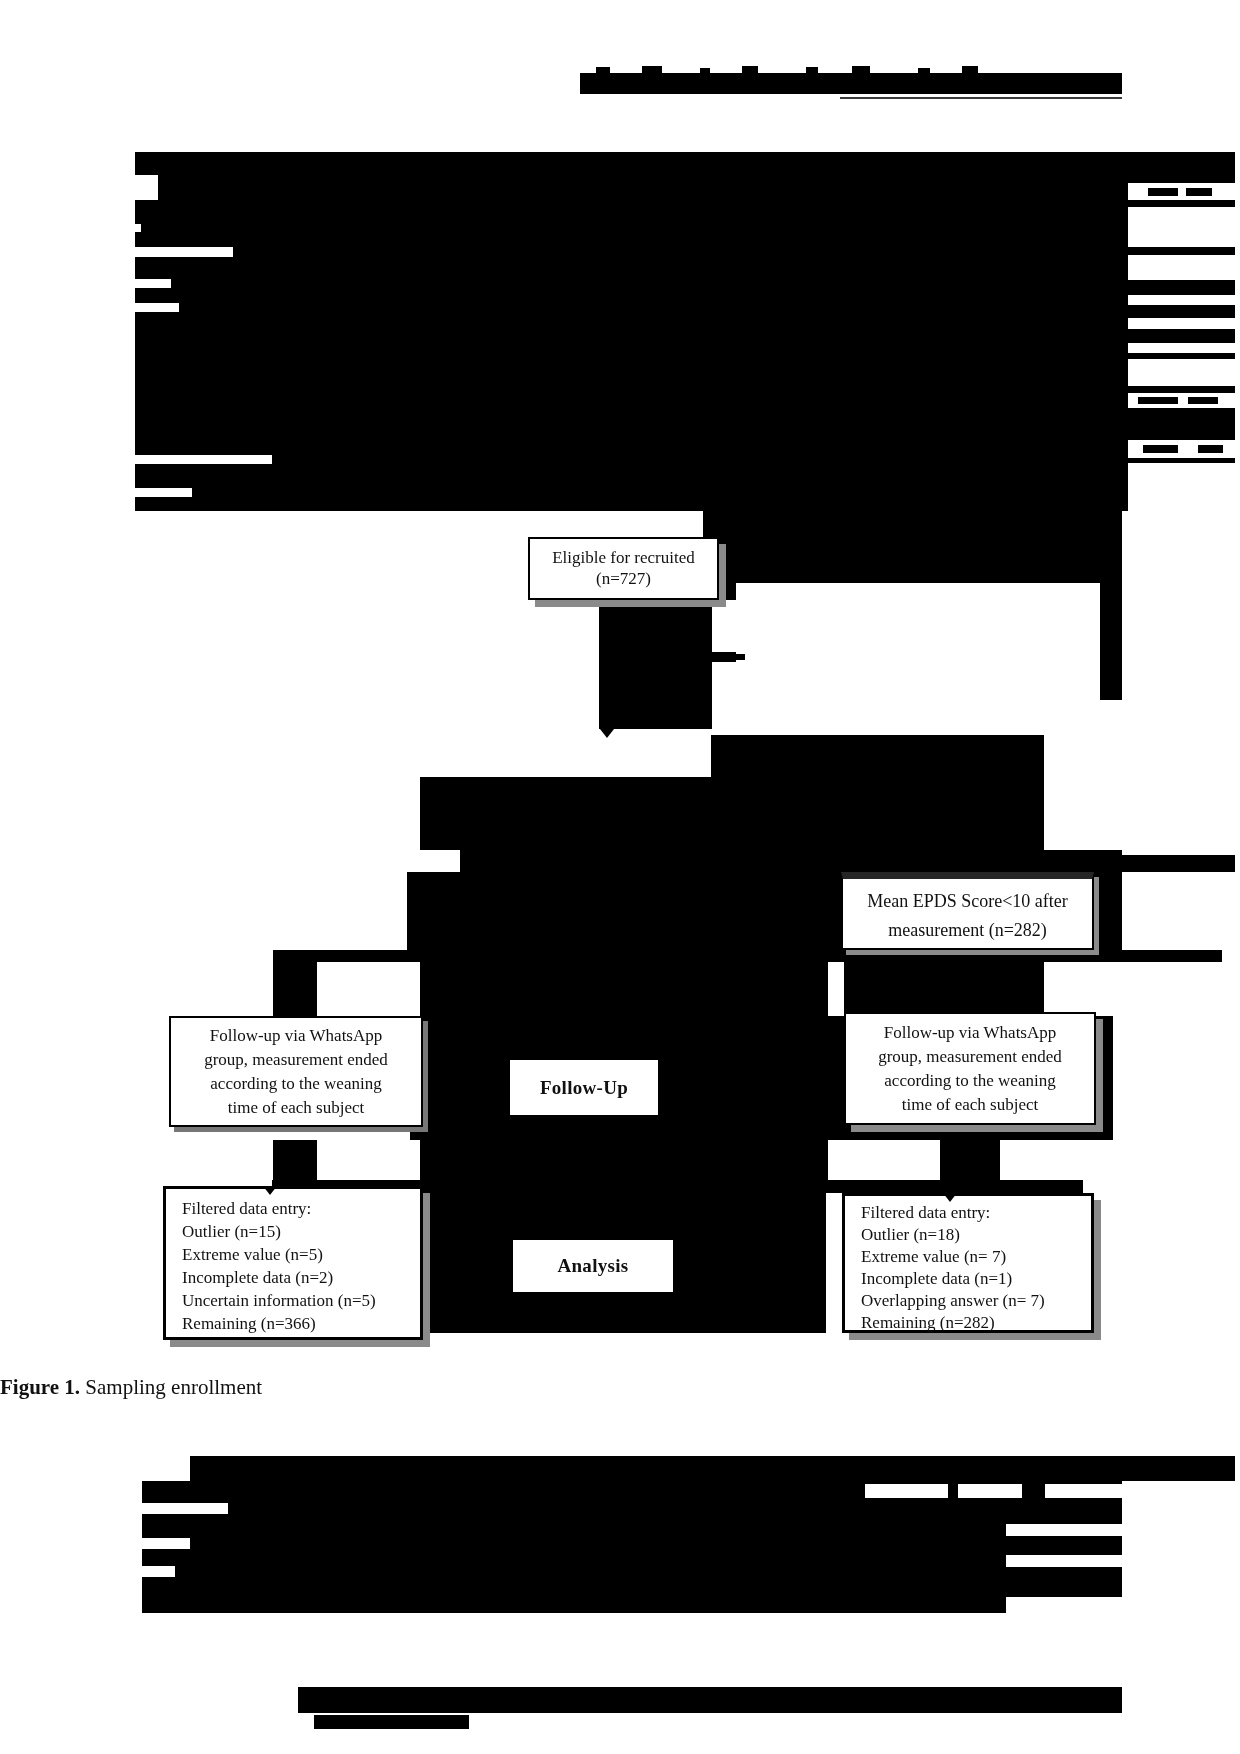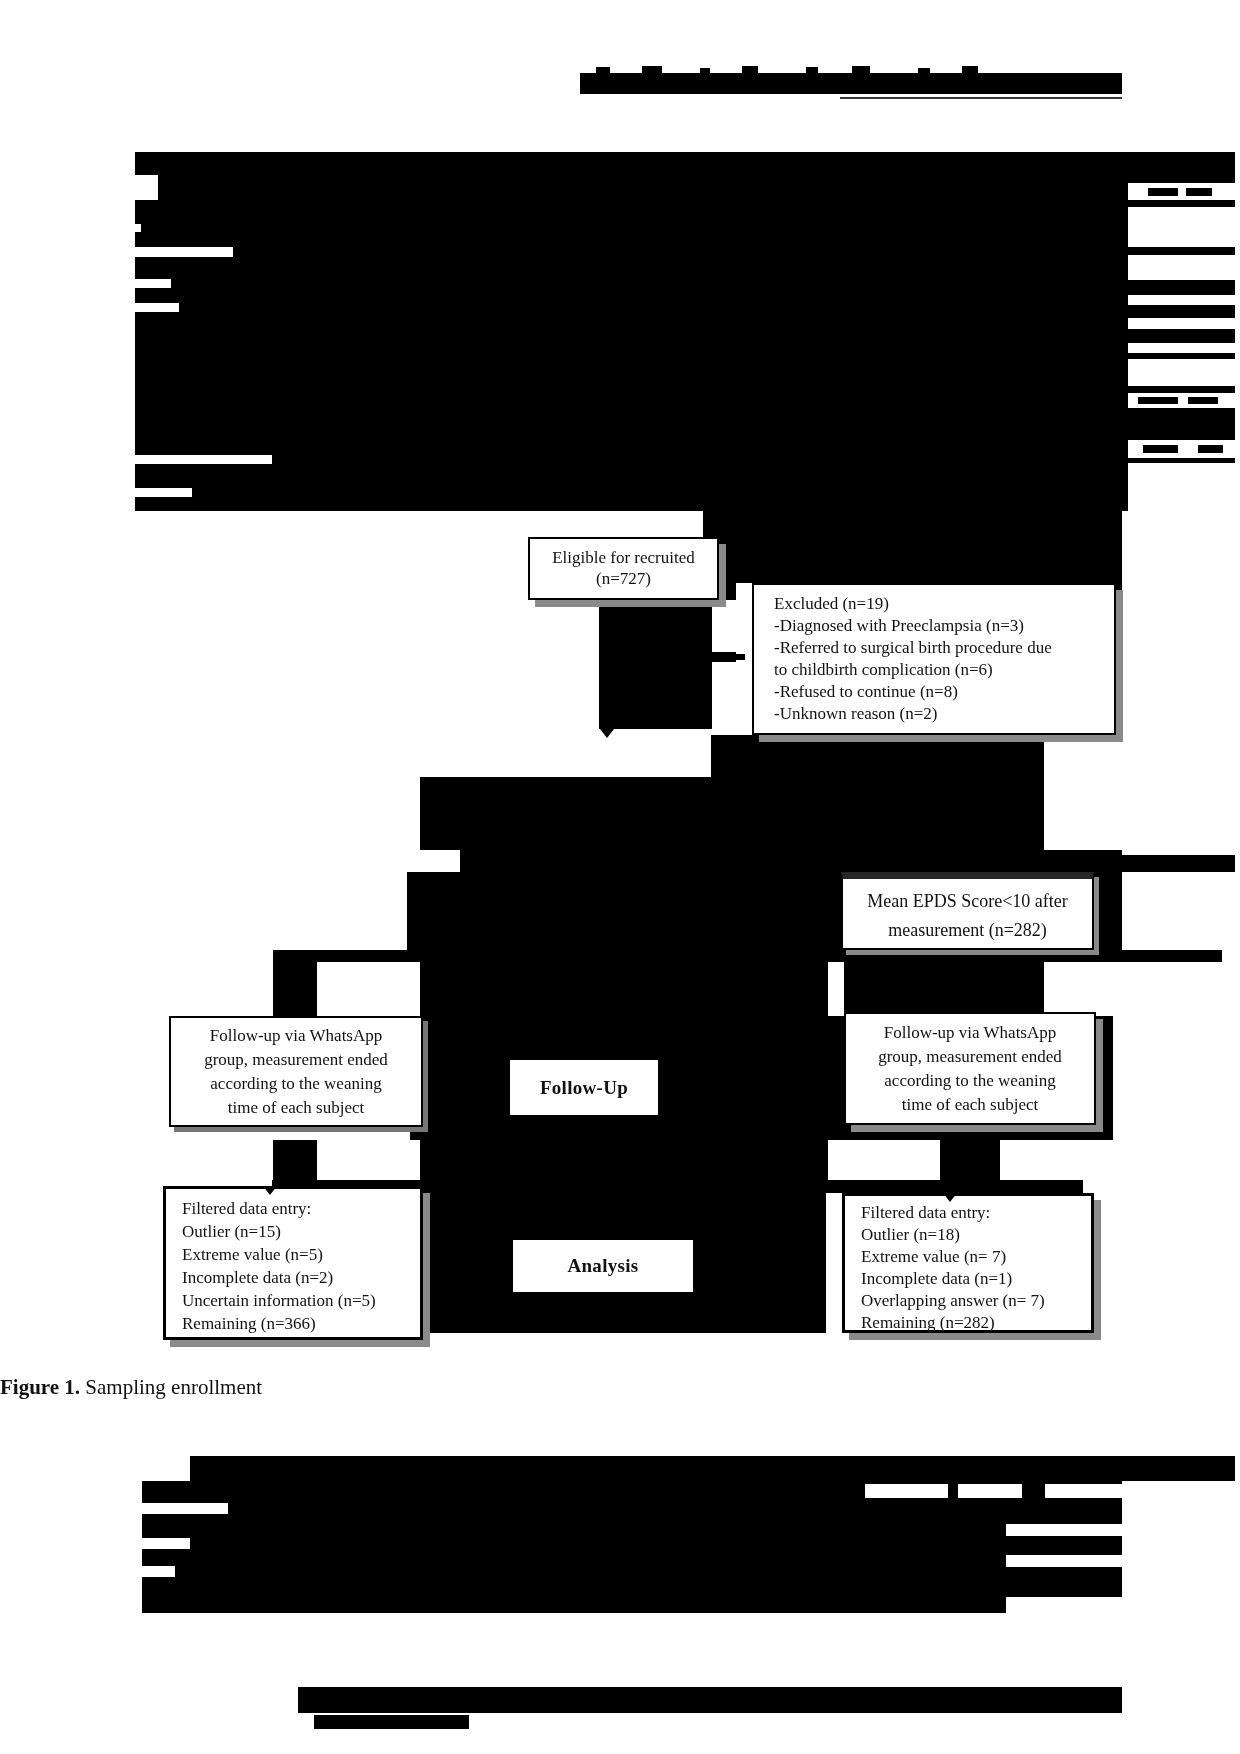--- a/index.html
+++ b/index.html
@@ -102,26 +102,20 @@
   <div class="red" style="left:410px;top:1016px;width:703px;height:124px"></div>
   <div class="red" style="left:273px;top:1140px;width:44px;height:46px"></div>
   <div class="red" style="left:420px;top:1140px;width:408px;height:53px"></div>
   <div class="red" style="left:940px;top:1125px;width:60px;height:68px"></div>
   <div class="red" style="left:272px;top:1180px;width:811px;height:13px"></div>
   <div class="red" style="left:407px;top:1193px;width:419px;height:140px"></div>
 
   <div class="box" style="left:512px;top:537px;width:191px;height:63px;padding-top:8px">Eligible for recruited
 (n=727)</div>
 
-  <div class="box leftal" style="left:736px;top:583px;width:364px;height:152px;padding:8px 8px 0 20px;line-height:22px">Excluded (n=19)
--Diagnosed with Preeclampsia (n=3)
--Referred to surgical birth procedure due
-to childbirth complication (n=6)
--Refused to continue (n=8)
--Unknown reason (n=2)</div>
 
 
 
 
   <div class="box captop" style="left:825px;top:872px;width:253px;height:78px;padding-top:8px;font-size:18px;line-height:29px;box-shadow:5px 5px 0 #8a8a8a">Mean EPDS Score&lt;10 after
 measurement (n=282)</div>
 
   <div class="box" style="left:153px;top:1016px;width:254px;height:111px;padding-top:6px;line-height:24px;box-shadow:5px 5px 0 #777">Follow-up via WhatsApp
 group, measurement ended
 according to the weaning
@@ -134,21 +128,21 @@
 according to the weaning
 time of each subject</div>
 
   <div class="box leftal" style="left:147px;top:1186px;width:260px;height:154px;padding:8px 4px 0 16px;line-height:23px;border-width:3px">Filtered data entry:
 Outlier (n=15)
 Extreme value (n=5)
 Incomplete data (n=2)
 Uncertain information (n=5)
 Remaining (n=366)</div>
 
-  <div class="stage" style="left:513px;top:1240px;width:180px;height:52px">Analysis</div>
+  <div class="stage" style="left:513px;top:1240px;width:160px;height:52px">Analysis</div>
 
   <div class="box leftal" style="left:826px;top:1193px;width:252px;height:140px;padding:6px 4px 0 16px;line-height:22px;border-width:3px">Filtered data entry:
 Outlier (n=18)
 Extreme value (n= 7)
 Incomplete data (n=1)
 Overlapping answer (n= 7)
 Remaining (n=282)</div>
 
   <div class="tri" style="left:600px;top:729px"></div>
   <div class="tri" style="left:263px;top:1186px"></div>

